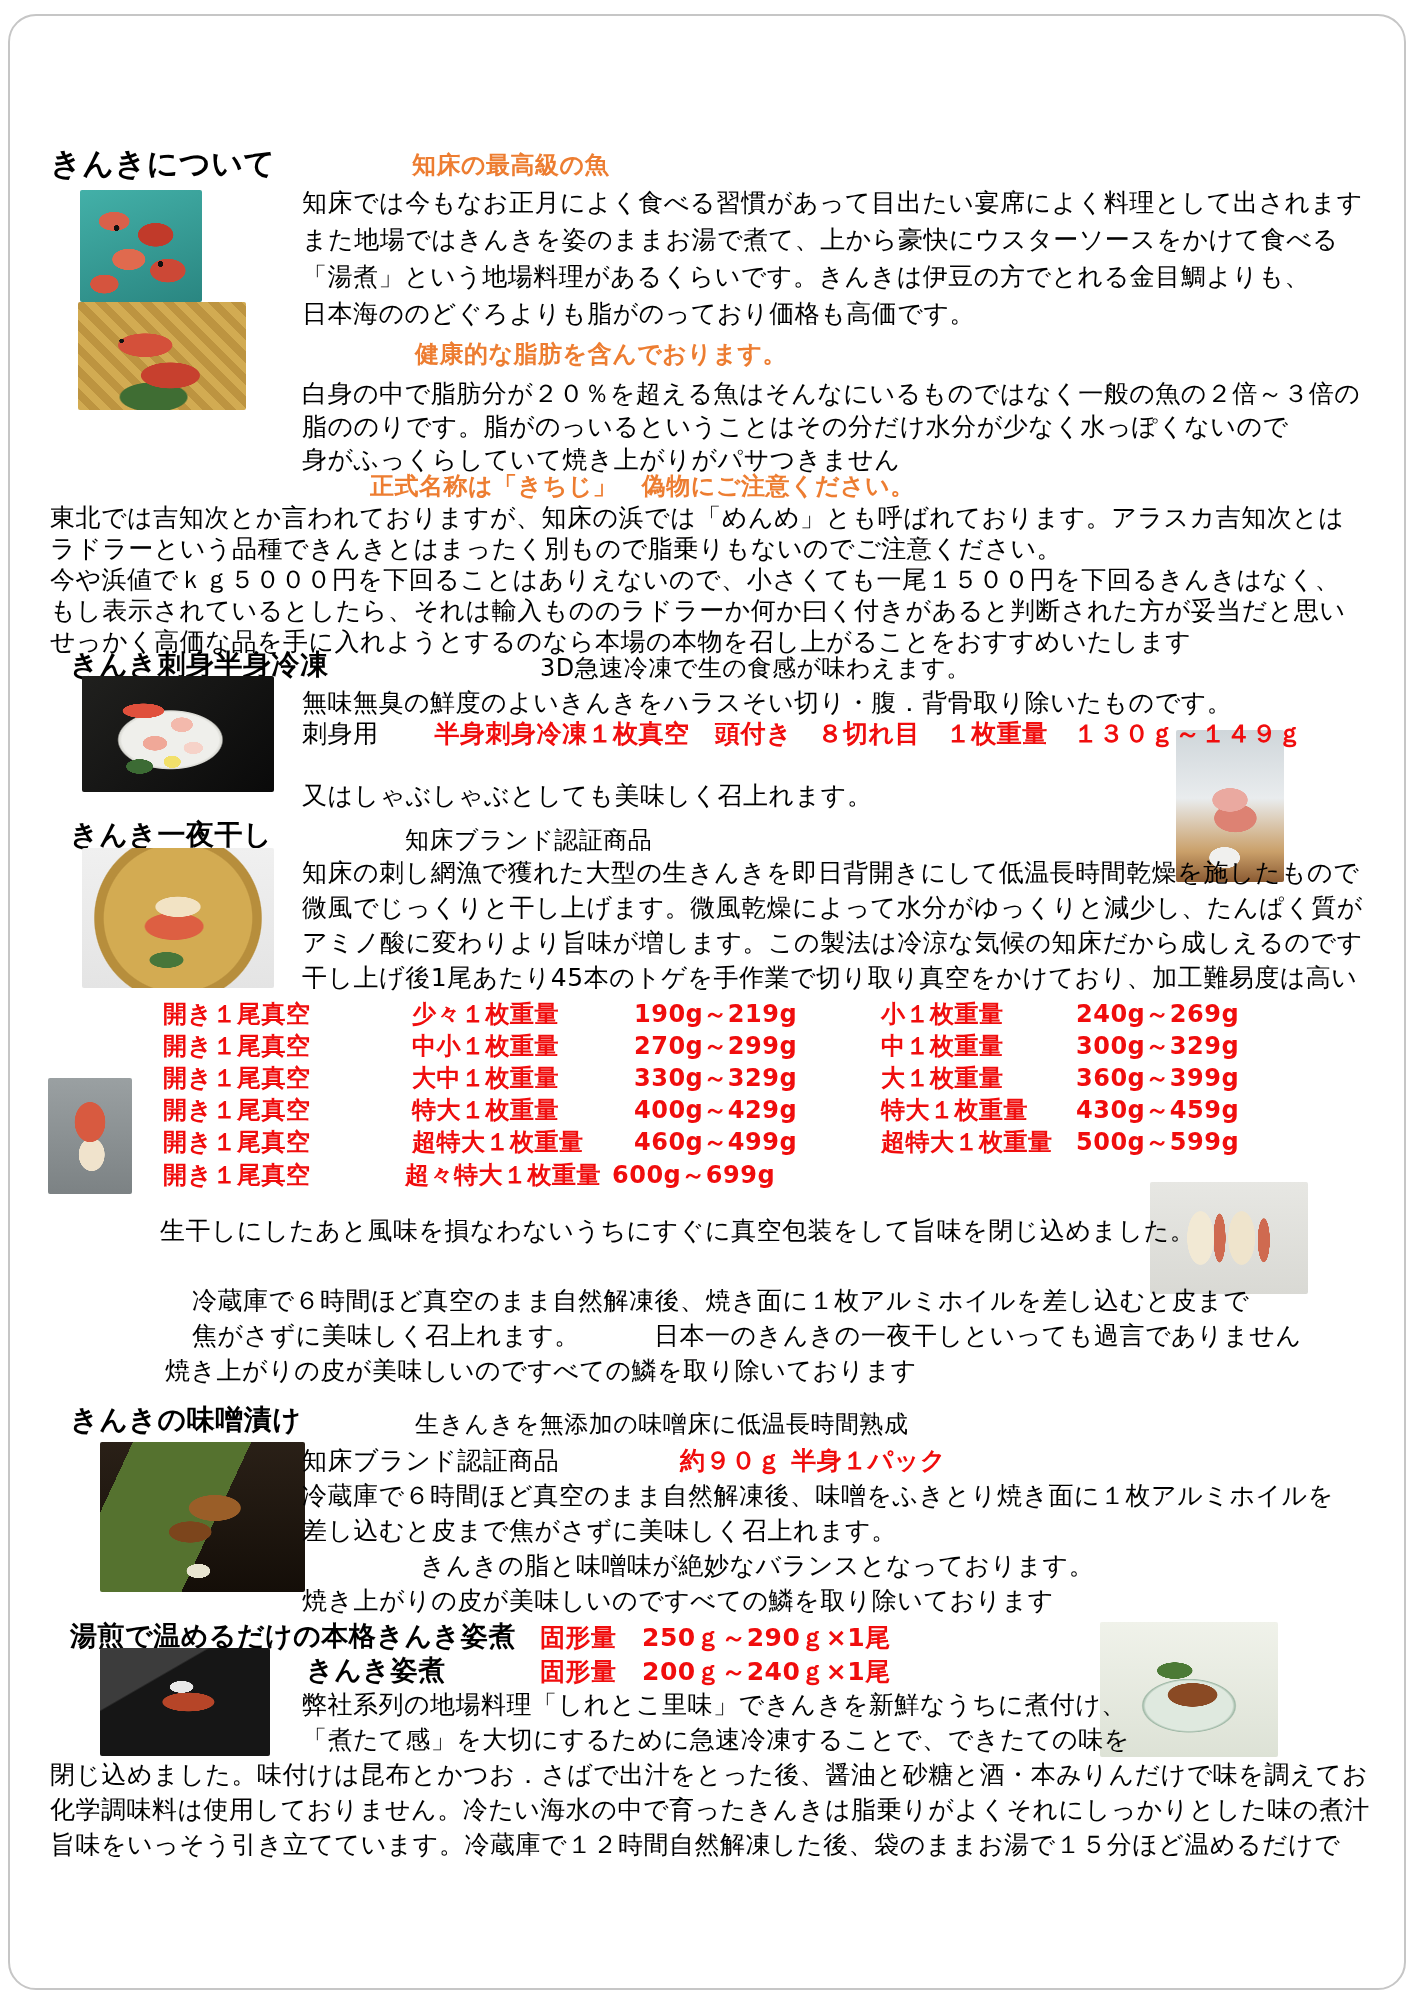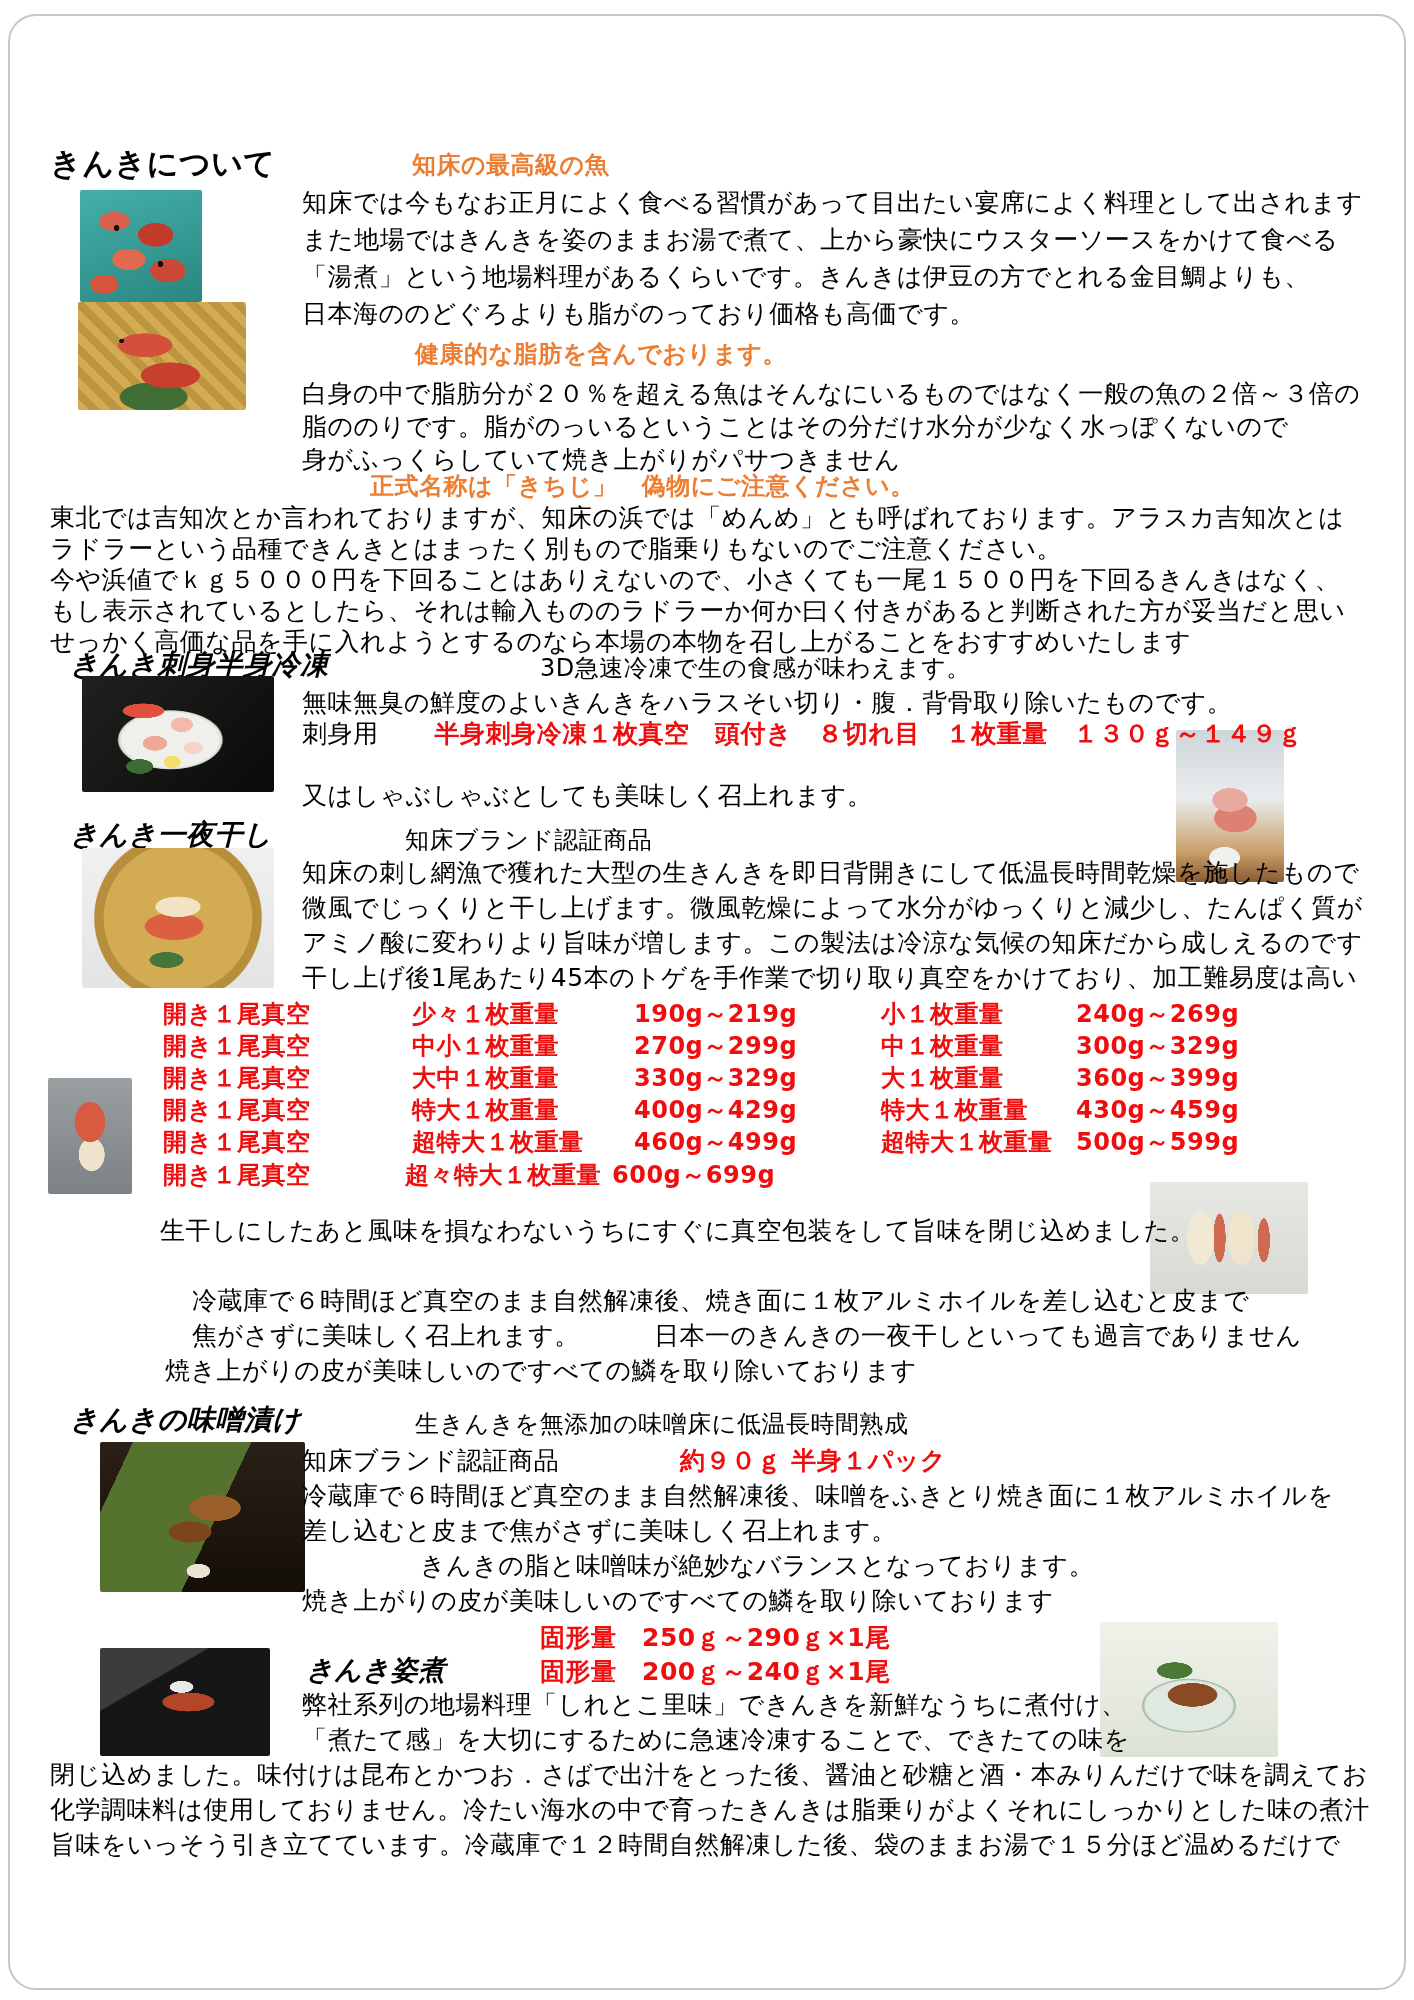--- a/index.html
+++ b/index.html
@@ -9,21 +9,21 @@
     --frame:#c6c6c6;
   }
   html,body{margin:0;padding:0;background:#fff;}
   #page{
     position:relative;width:1414px;height:2000px;background:#ffffff;overflow:hidden;
     font-family:"DejaVu Sans","Liberation Sans",sans-serif;color:var(--ink);
   }
   .frame{position:absolute;left:8px;top:14px;right:8px;bottom:10px;border:2px solid var(--frame);border-radius:28px;pointer-events:none;}
   .t{position:absolute;white-space:pre;line-height:1.22;font-size:25px;color:var(--ink);letter-spacing:.5px;}
   .h1{font-size:31px;font-weight:bold;}
-  .h2{font-size:28px;font-weight:bold;font-style:italic;}
+  .h2{font-size:28px;font-weight:bold;}
   .sub{font-size:24px;}
   .orange{color:var(--orange);font-weight:bold;font-size:24px;}
   .red{color:var(--red);font-weight:bold;}
   .tbl{font-size:24px;color:var(--red);font-weight:bold;}
   .ph{position:absolute;overflow:hidden;border-radius:2px;}
   
   #ph-box{left:80px;top:190px;width:122px;height:112px;background:
     radial-gradient(5px 5px at 30% 34%,#101010 55%,transparent 60%),
     radial-gradient(5px 5px at 66% 66%,#101010 55%,transparent 60%),
     radial-gradient(26px 16px at 28% 28%,#d9604a 58%,transparent 60%),
@@ -177,20 +177,21 @@
   <div class="t h2" style="left:70px;top:1403px">きんきの味噌漬け</div>
   <div class="t sub" style="left:415px;top:1410px">生きんきを無添加の味噌床に低温長時間熟成</div>
   <div class="ph" id="ph-miso"></div>
   <div class="t" style="left:302px;top:1446px">知床ブランド認証商品</div>
   <div class="t red" style="left:680px;top:1446px">約９０ｇ 半身１パック</div>
   <div class="t" style="left:302px;top:1481px">冷蔵庫で６時間ほど真空のまま自然解凍後、味噌をふきとり焼き面に１枚アルミホイルを</div>
   <div class="t" style="left:302px;top:1516px">差し込むと皮まで焦がさずに美味しく召上れます。</div>
   <div class="t" style="left:420px;top:1551px">きんきの脂と味噌味が絶妙なバランスとなっております。</div>
   <div class="t" style="left:302px;top:1586px">焼き上がりの皮が美味しいのですべての鱗を取り除いております</div>
 
+  <div class="t h2" style="left:70px;top:1620px;font-size:27px">湯煎で温めるだけの本格きんき姿煮</div>
   <div class="t red" style="left:540px;top:1623px">固形量　250ｇ～290ｇ×1尾</div>
   <div class="t h2" style="left:306px;top:1654px;font-size:27px">きんき姿煮</div>
   <div class="t red" style="left:540px;top:1657px">固形量　200ｇ～240ｇ×1尾</div>
   <div class="ph" id="ph-stew"></div>
   <div class="ph" id="ph-bowl"></div>
   <div class="t" style="left:302px;top:1690px">弊社系列の地場料理「しれとこ里味」できんきを新鮮なうちに煮付け、</div>
   <div class="t" style="left:302px;top:1725px">「煮たて感」を大切にするために急速冷凍することで、できたての味を</div>
   <div class="t" style="left:50px;top:1760px">閉じ込めました。味付けは昆布とかつお．さばで出汁をとった後、醤油と砂糖と酒・本みりんだけで味を調えてお</div>
   <div class="t" style="left:50px;top:1795px">化学調味料は使用しておりません。冷たい海水の中で育ったきんきは脂乗りがよくそれにしっかりとした味の煮汁</div>
   <div class="t" style="left:50px;top:1830px">旨味をいっそう引き立てています。冷蔵庫で１２時間自然解凍した後、袋のままお湯で１５分ほど温めるだけで</div>

